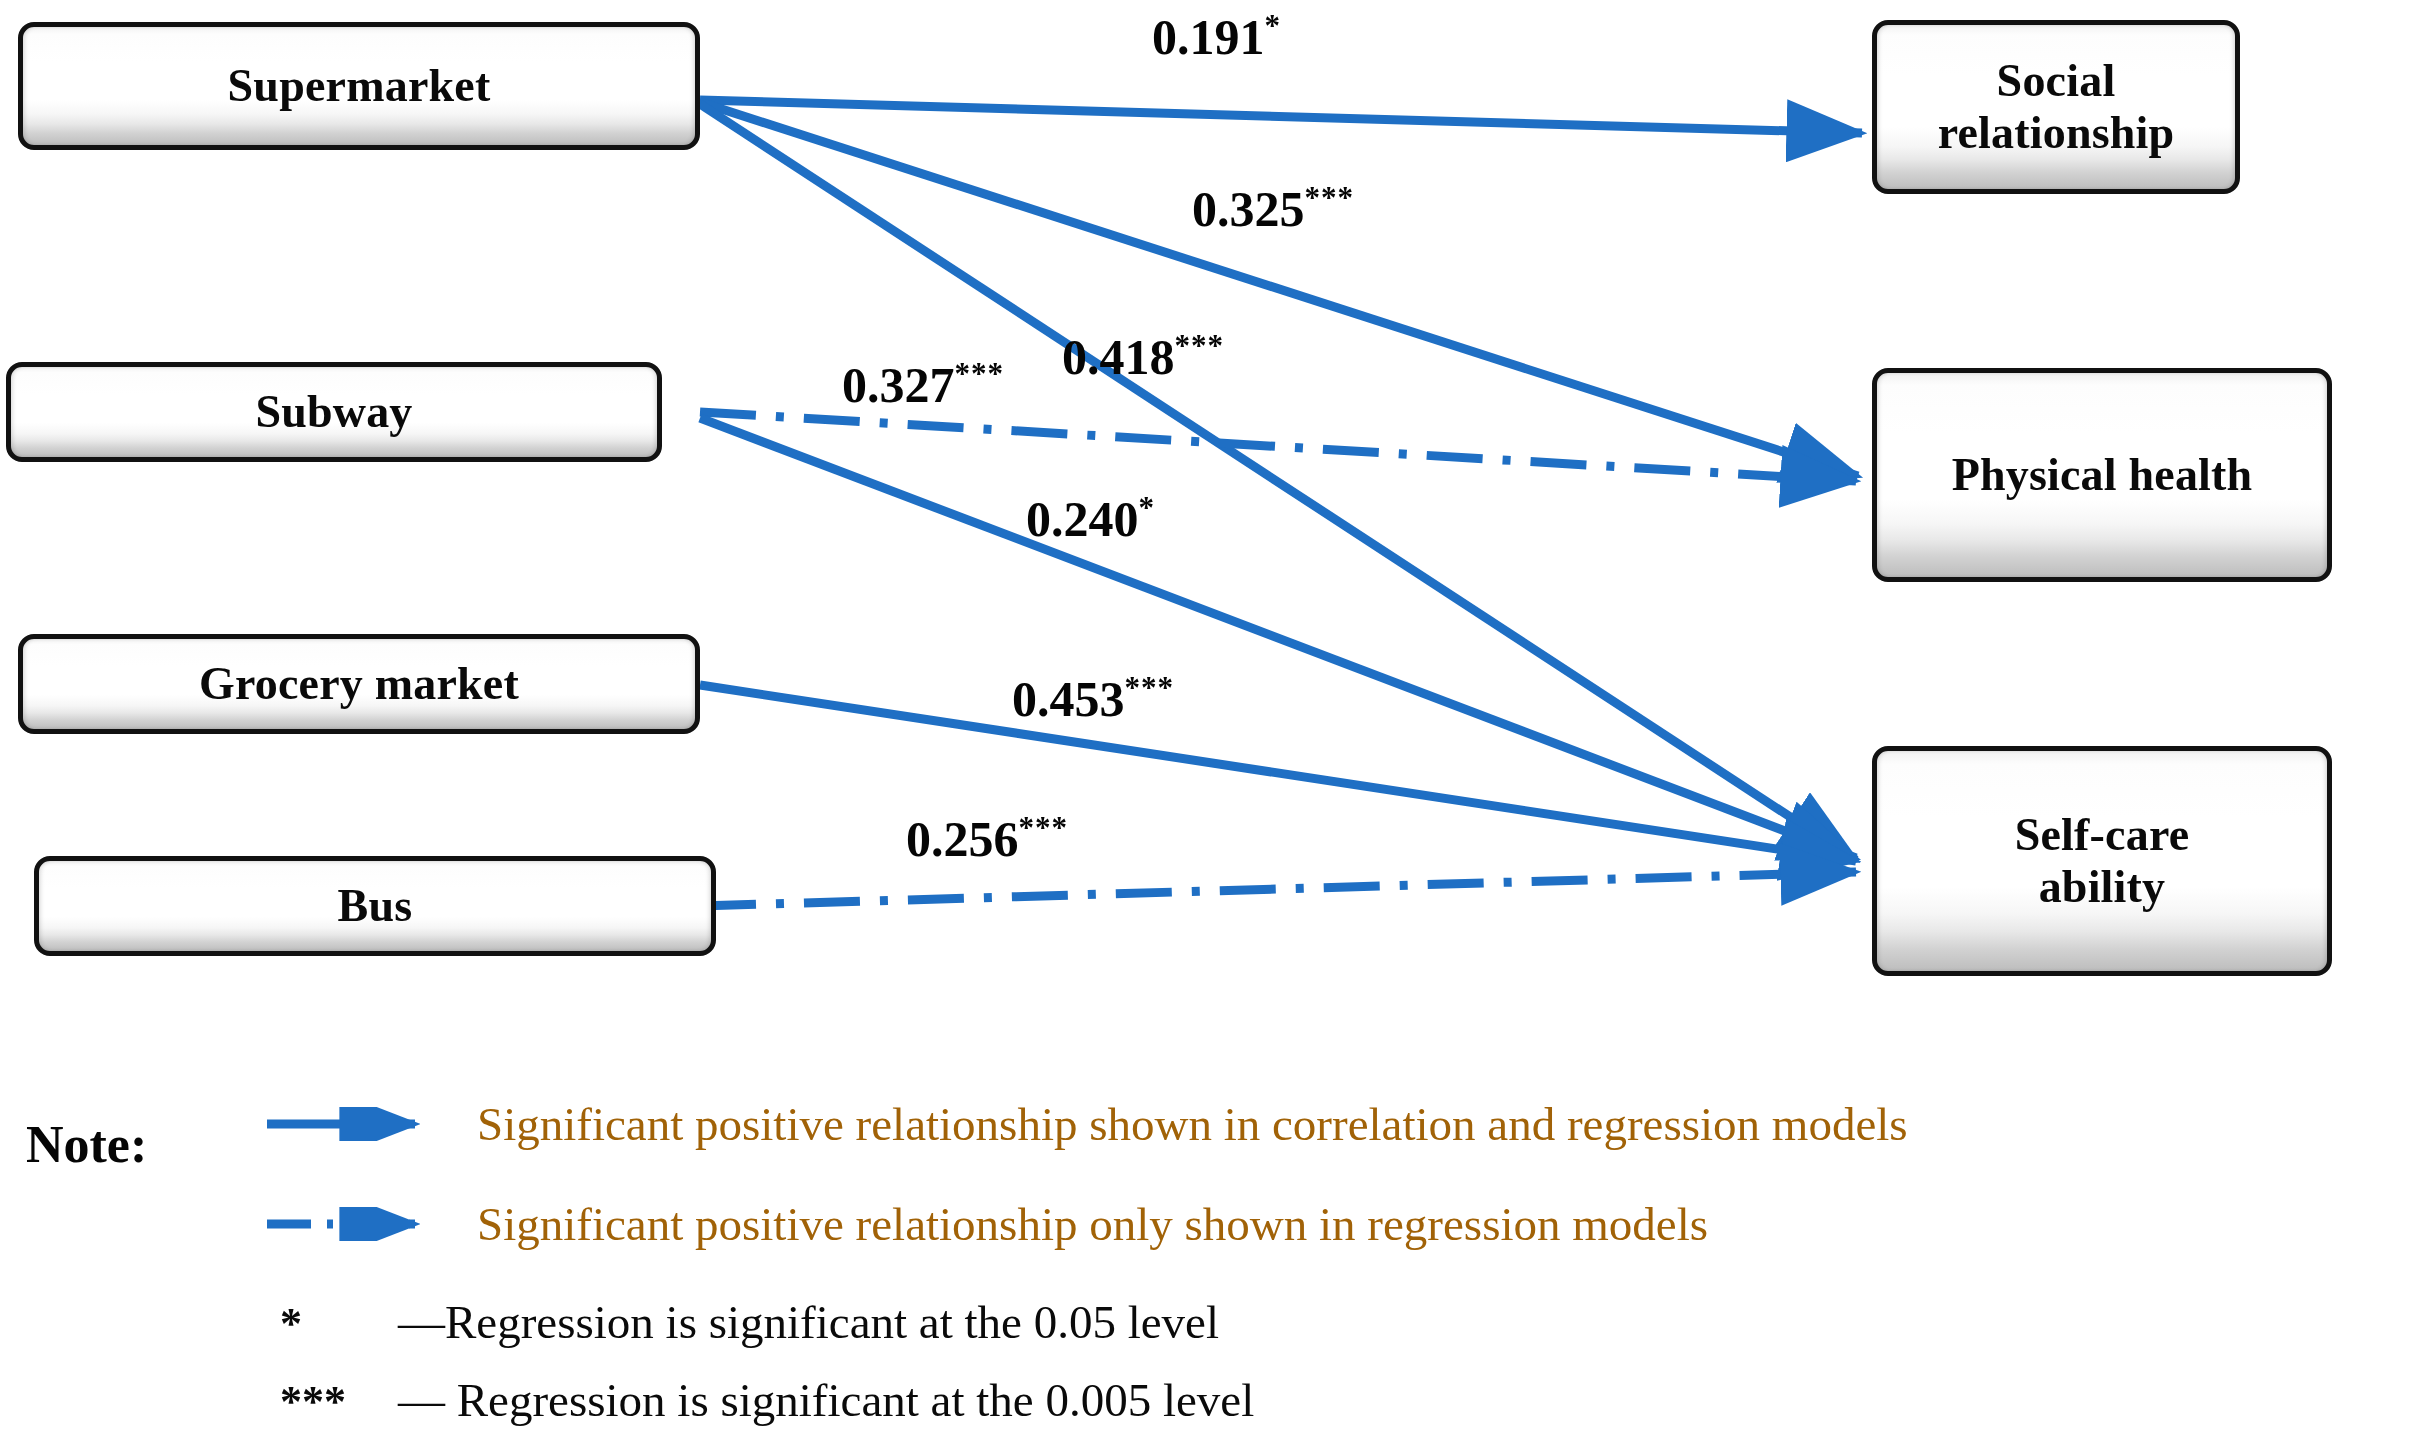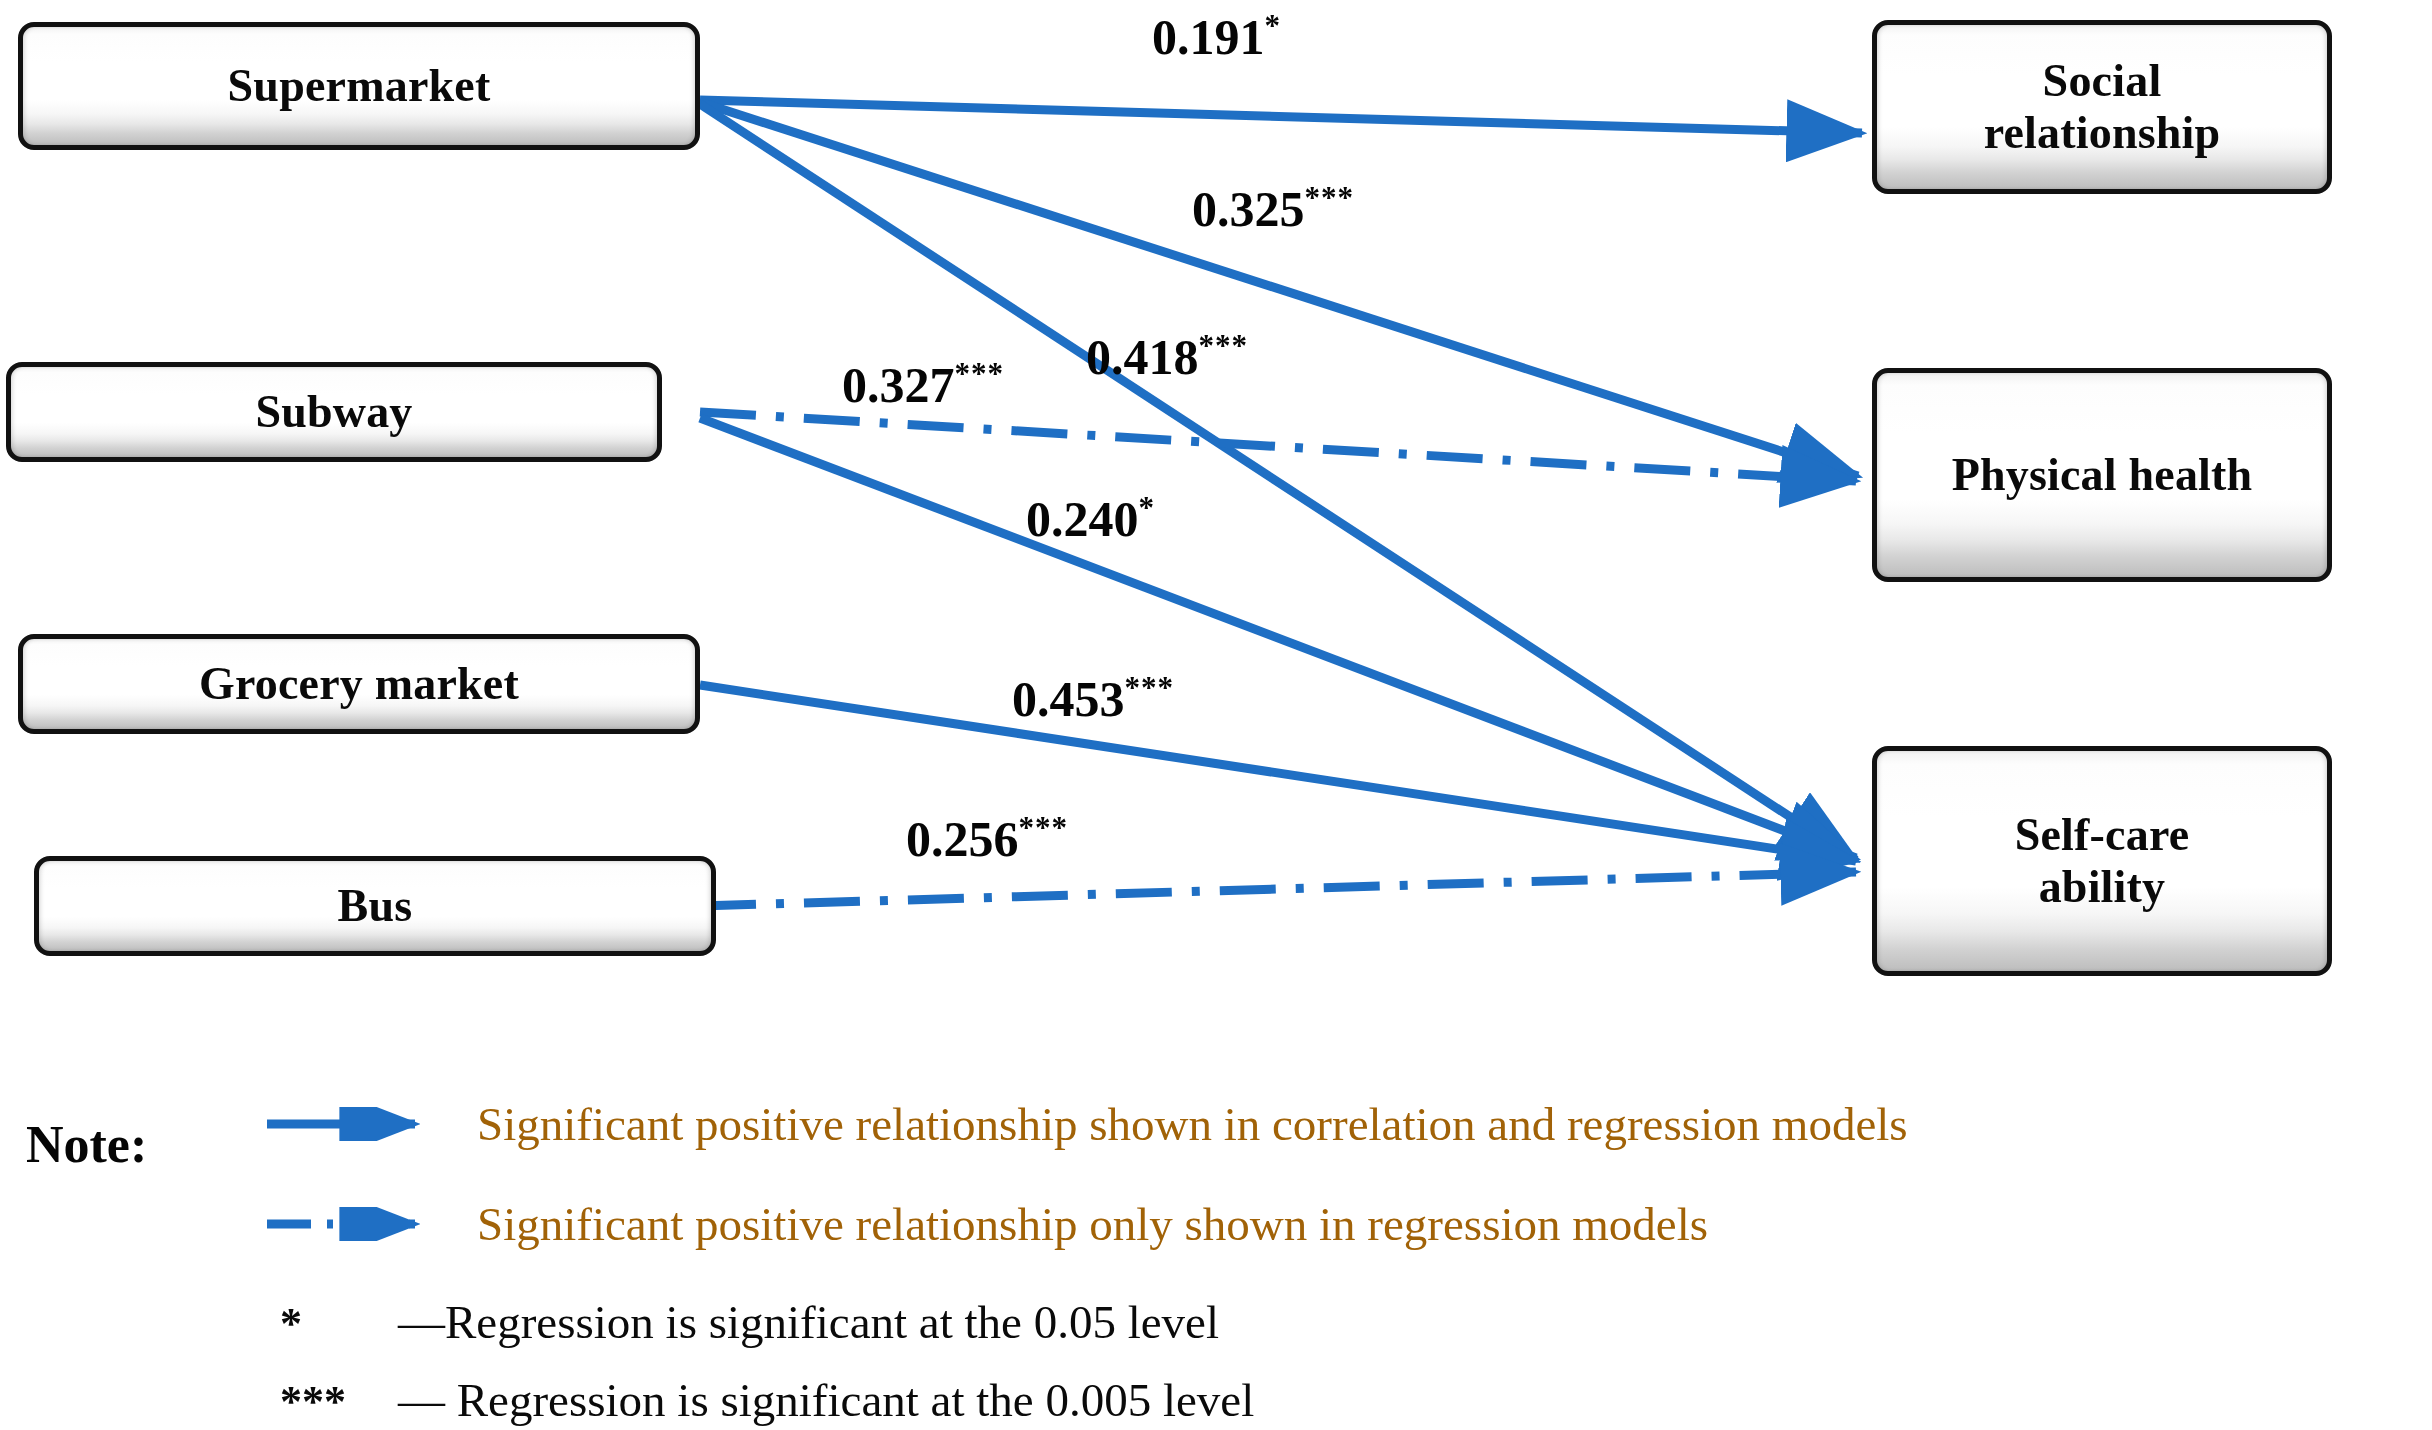--- a/index.html
+++ b/index.html
@@ -164,21 +164,21 @@
   </div>
 
   <div class="node node-left" style="left:18px; top:634px; width:682px; height:100px;">
     <span class="label">Grocery market</span>
   </div>
 
   <div class="node node-left" style="left:18px; top:856px; width:682px; height:100px;margin-left:16px;">
     <span class="label">Bus</span>
   </div>
 
-  <div class="node node-right" style="left:1872px; top:20px; width:460px; height:174px;">
+  <div class="node node-right" style="left:1872px; top:20px; width:368px; height:174px;">
     <span class="label" style="white-space:pre-line;">Social
 relationship</span>
   </div>
 
   <div class="node node-right" style="left:1872px; top:368px; width:460px; height:214px;">
     <span class="label" style="white-space:pre-line;">Physical health</span>
   </div>
 
   <div class="node node-right" style="left:1872px; top:746px; width:460px; height:230px;">
     <span class="label" style="white-space:pre-line;">Self-care
@@ -190,21 +190,21 @@
   </div>
 
   <div class="edge-label" style="left:1192px; top:182px;">
     <span>0.325</span><sup>***</sup>
   </div>
 
   <div class="edge-label" style="left:842px; top:358px;">
     <span>0.327</span><sup>***</sup>
   </div>
 
-  <div class="edge-label" style="left:1086px; top:330px;">
+  <div class="edge-label" style="left:1062px; top:330px;">
     <span>0.418</span><sup>***</sup>
   </div>
 
   <div class="edge-label" style="left:1026px; top:492px;">
     <span>0.240</span><sup>*</sup>
   </div>
 
   <div class="edge-label" style="left:1012px; top:672px;">
     <span>0.453</span><sup>***</sup>
   </div>

